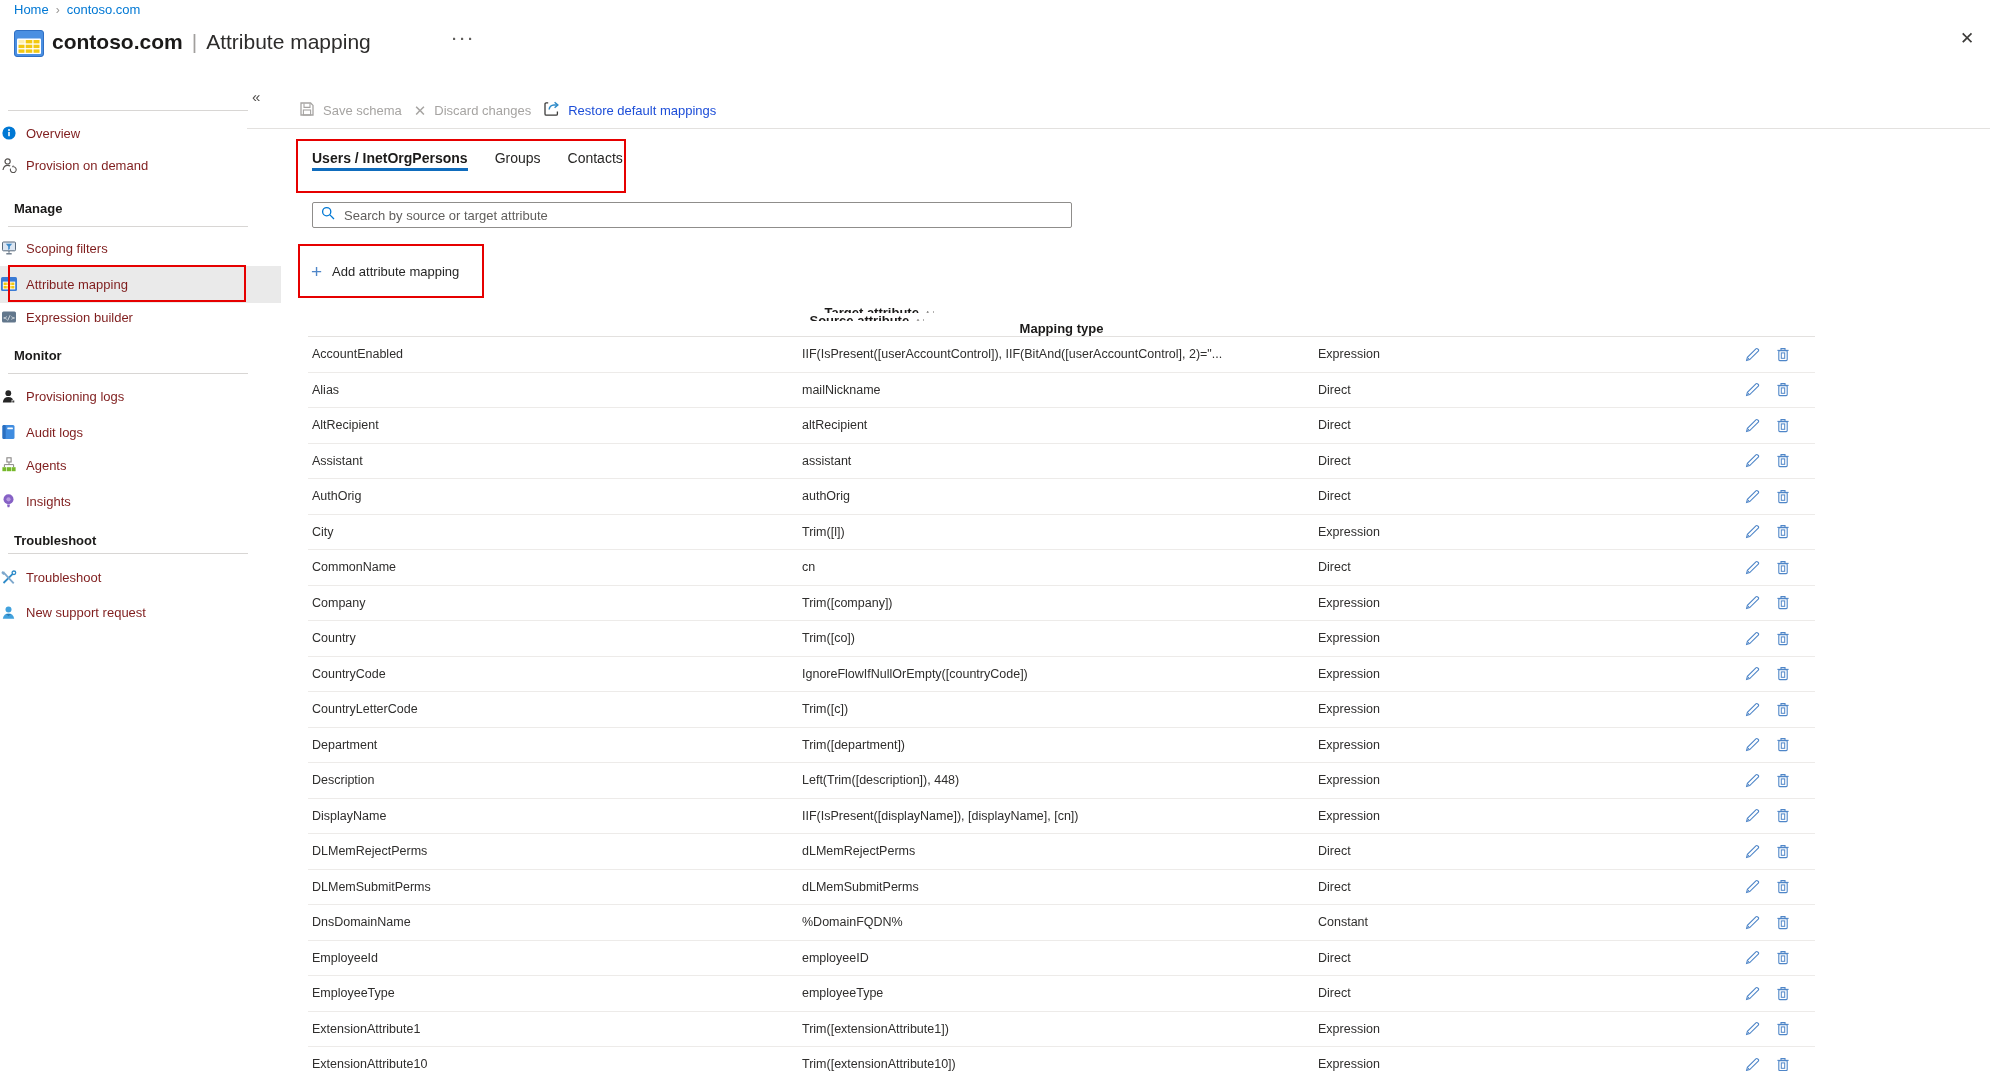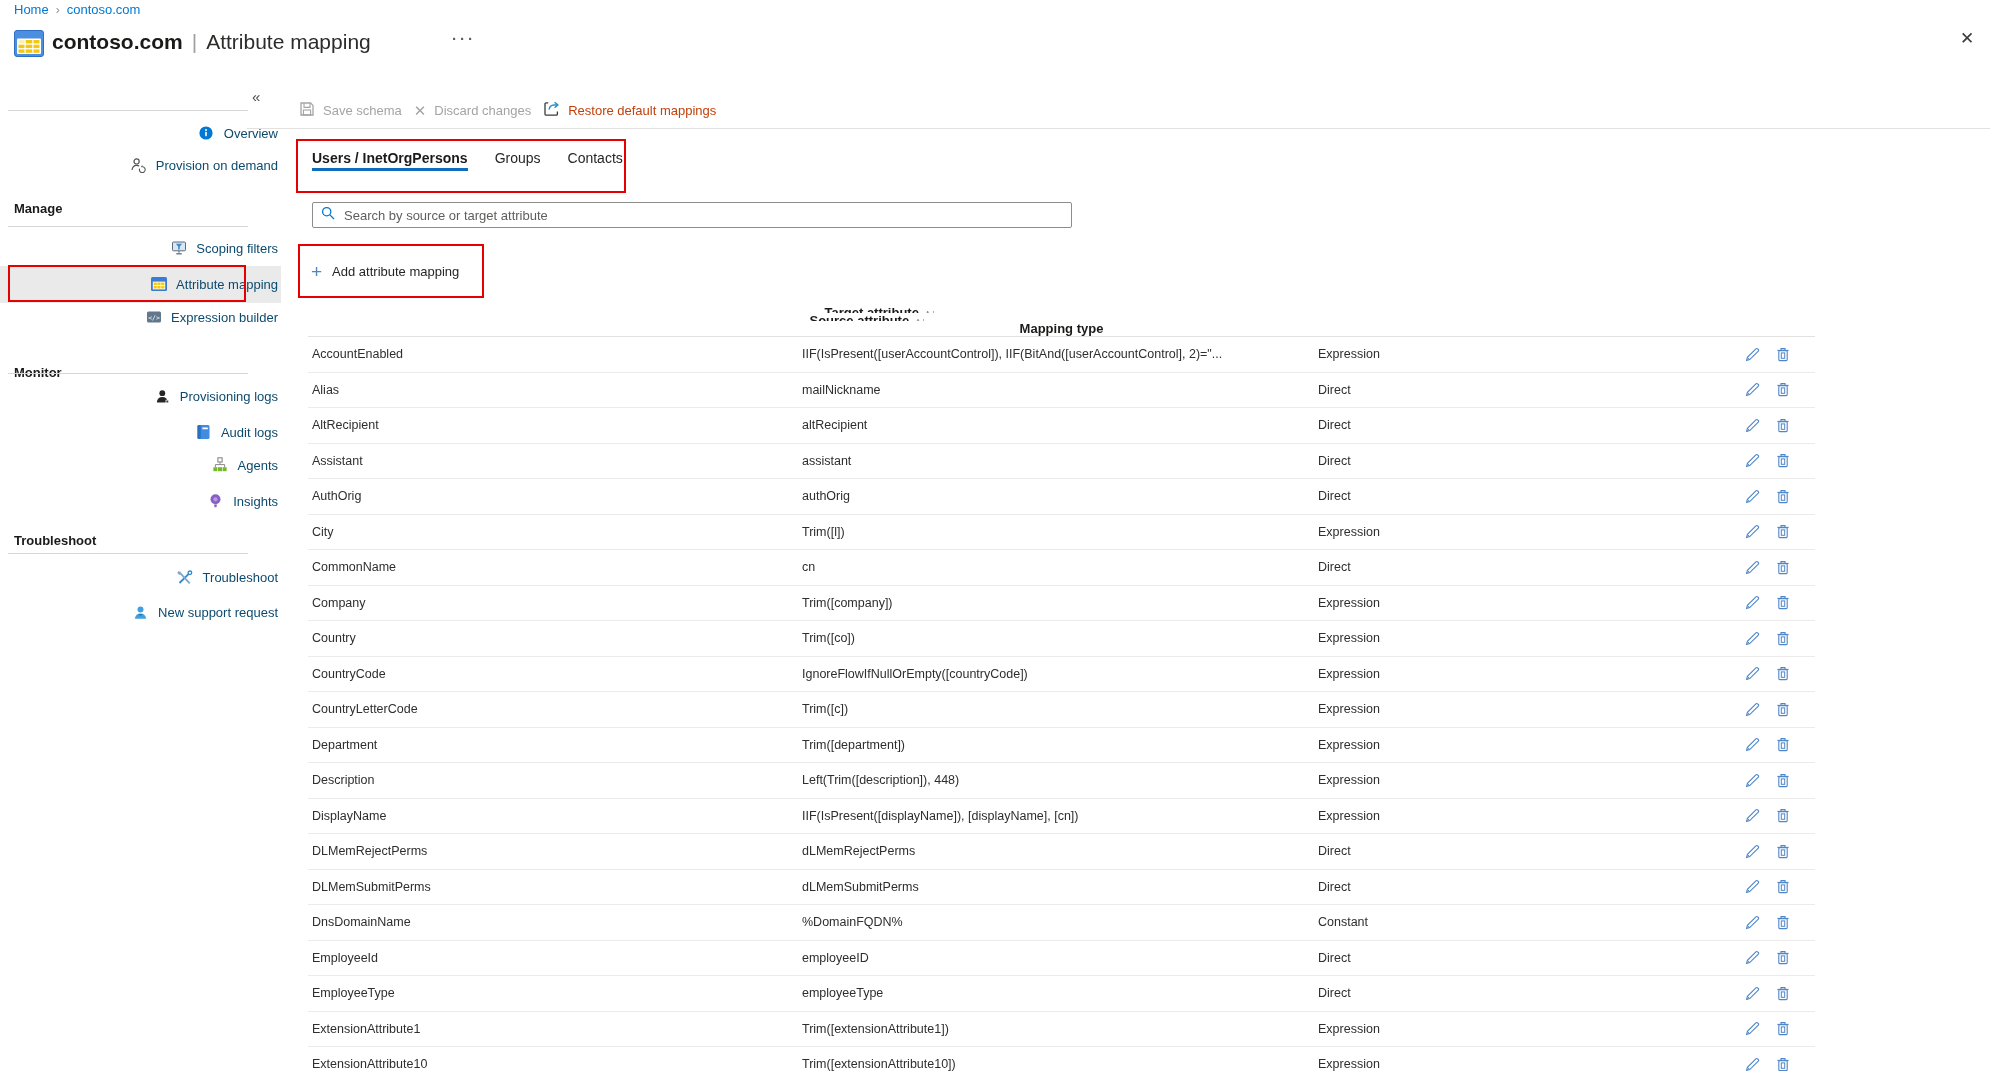--- a/index.html
+++ b/index.html
@@ -19,32 +19,32 @@
   .t-pipe{color:#a19f9d;font-weight:300;margin:0 9px;}
   .t-page{font-weight:400;color:#2d2c2b;}
   .overflow-dots{left:452px;top:30px;color:#5f5d5b;font-size:15px;letter-spacing:3px;font-weight:700;}
   .close-x{left:1960px;top:28px;font-size:17px;color:#3c3b39;cursor:pointer;}
 
   
   .sidebar{left:0;top:0;bottom:0;width:292px;}
   .collapse{left:252px;top:88px;font-size:15px;color:#4f4d4b;cursor:pointer;}
   .sdiv{left:8px;width:240px;height:1px;background:#d8d6d4;}
   .s-item{left:0;width:278px;height:34px;display:flex;align-items:center;
-          box-sizing:border-box;font-size:13px;color:#0c4a6e;cursor:pointer;justify-content:flex-end;}
+          box-sizing:border-box;font-size:13px;color:#7f1d1d;cursor:pointer;}
   .s-item .ic{width:17px;height:17px;margin-right:9px;display:inline-flex;align-items:center;justify-content:center;flex:0 0 17px;}
   .s-section{left:0;width:278px;height:34px;display:flex;align-items:center;padding-left:14px;
              box-sizing:border-box;font-size:13px;font-weight:700;color:#1b1a19;}
   .sel-bg{left:0;top:266px;width:281px;height:37px;background:#eaeaea;}
   .sel-annot{left:8px;top:265px;width:238px;height:37px;border:2.5px solid #e60000;box-sizing:border-box;}
 
   
   .toolbar{left:299px;top:94px;height:32px;display:flex;align-items:center;gap:12px;}
   .tb-btn{display:flex;align-items:center;gap:8px;font-size:13px;cursor:pointer;}
   .tb-btn.disabled{color:#a6a4a2;cursor:default;}
-  .tb-btn.enabled{color:#c2410c;justify-content:center;}
+  .tb-btn.enabled{color:#1d4ed8;justify-content:center;}
   .tb-divider{left:247px;top:128px;width:1743px;height:1px;background:#e3e1df;}
 
   
   .tabs-annot{left:296px;top:139px;width:330px;height:54px;border:2.5px solid #e60000;box-sizing:border-box;}
   .tabs{left:312px;top:148px;display:flex;gap:27px;}
   .tab{font-size:14px;color:#272625;line-height:20px;cursor:pointer;border-bottom:3px solid transparent;}
   .tab.active{font-weight:700;color:#1b1a19;border-bottom:3px solid #0f6cbd;}
 
   
   .searchbox{left:312px;top:202px;width:760px;height:26px;border:1px solid #8f8d8b;border-radius:2px;
@@ -165,21 +165,21 @@
   <div class="abs s-item" style="top:300px;">
     <span class="ic">
       <svg width="16" height="16" viewBox="0 0 16 16">
           <rect x="1" y="2.5" width="14" height="11" rx="1.5" fill="#62778c"></rect>
           <text x="8" y="10.8" font-size="6.5" fill="#fff" text-anchor="middle" font-family="DejaVu Sans Mono, monospace">&lt;/&gt;</text>
         </svg>
     </span>
     <span>Expression builder</span>
   </div>
 
-  <div class="abs s-section" style="top:355px;">Monitor</div>
+  <div class="abs s-section" style="top:338px;">Monitor</div>
   <div class="abs sdiv" style="top:373px;"></div>
 
   <div class="abs s-item" style="top:379px;">
     <span class="ic">
       <svg width="15" height="15" viewBox="0 0 15 15">
           <circle cx="7.3" cy="4.2" r="2.9" fill="#262626"></circle>
           <path d="M1.8 13.4c.4-3.5 2.4-5.3 5.5-5.3s5.1 1.8 5.5 5.3z" fill="#262626"></path>
           <rect x="10.6" y="10.8" width="3.4" height="3.4" fill="#fff"></rect>
           <rect x="11.3" y="11.5" width="2" height="2" fill="#3f3f3f"></rect>
         </svg>

